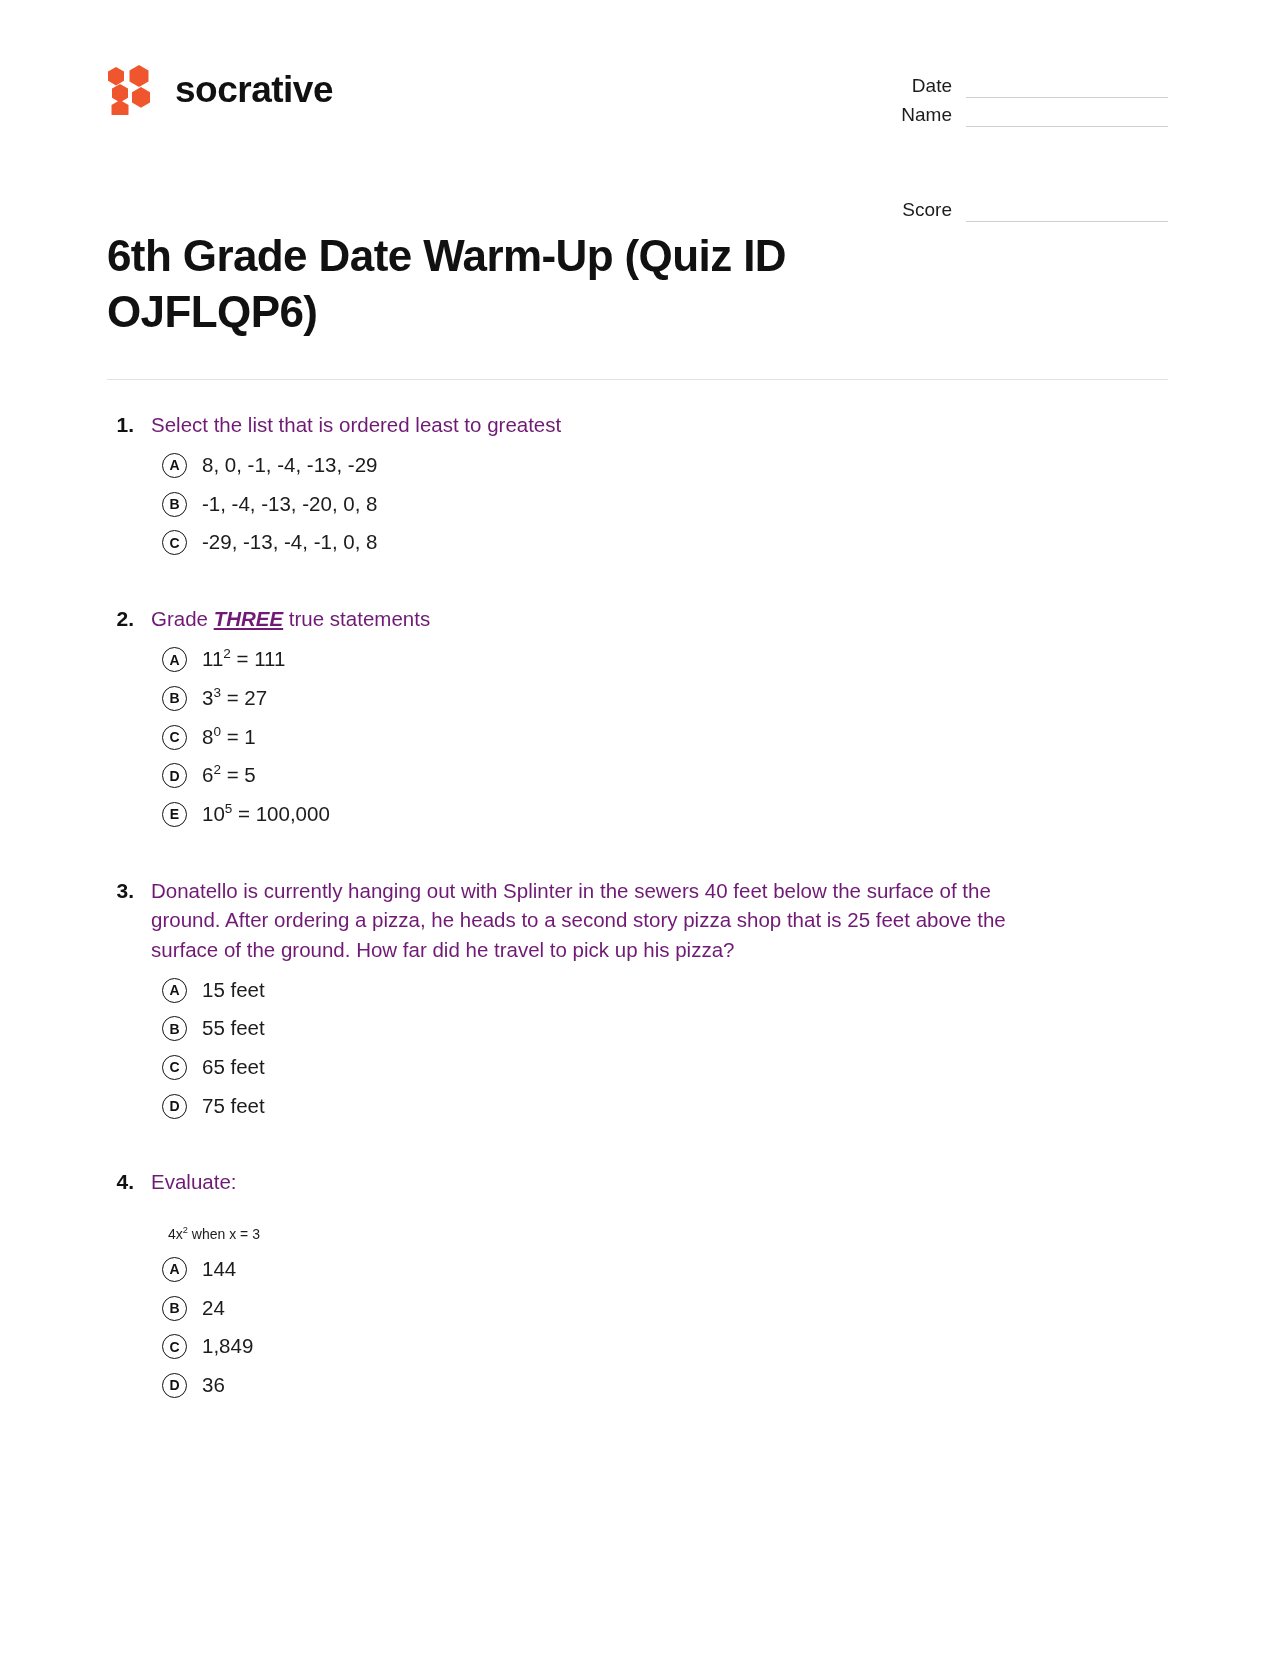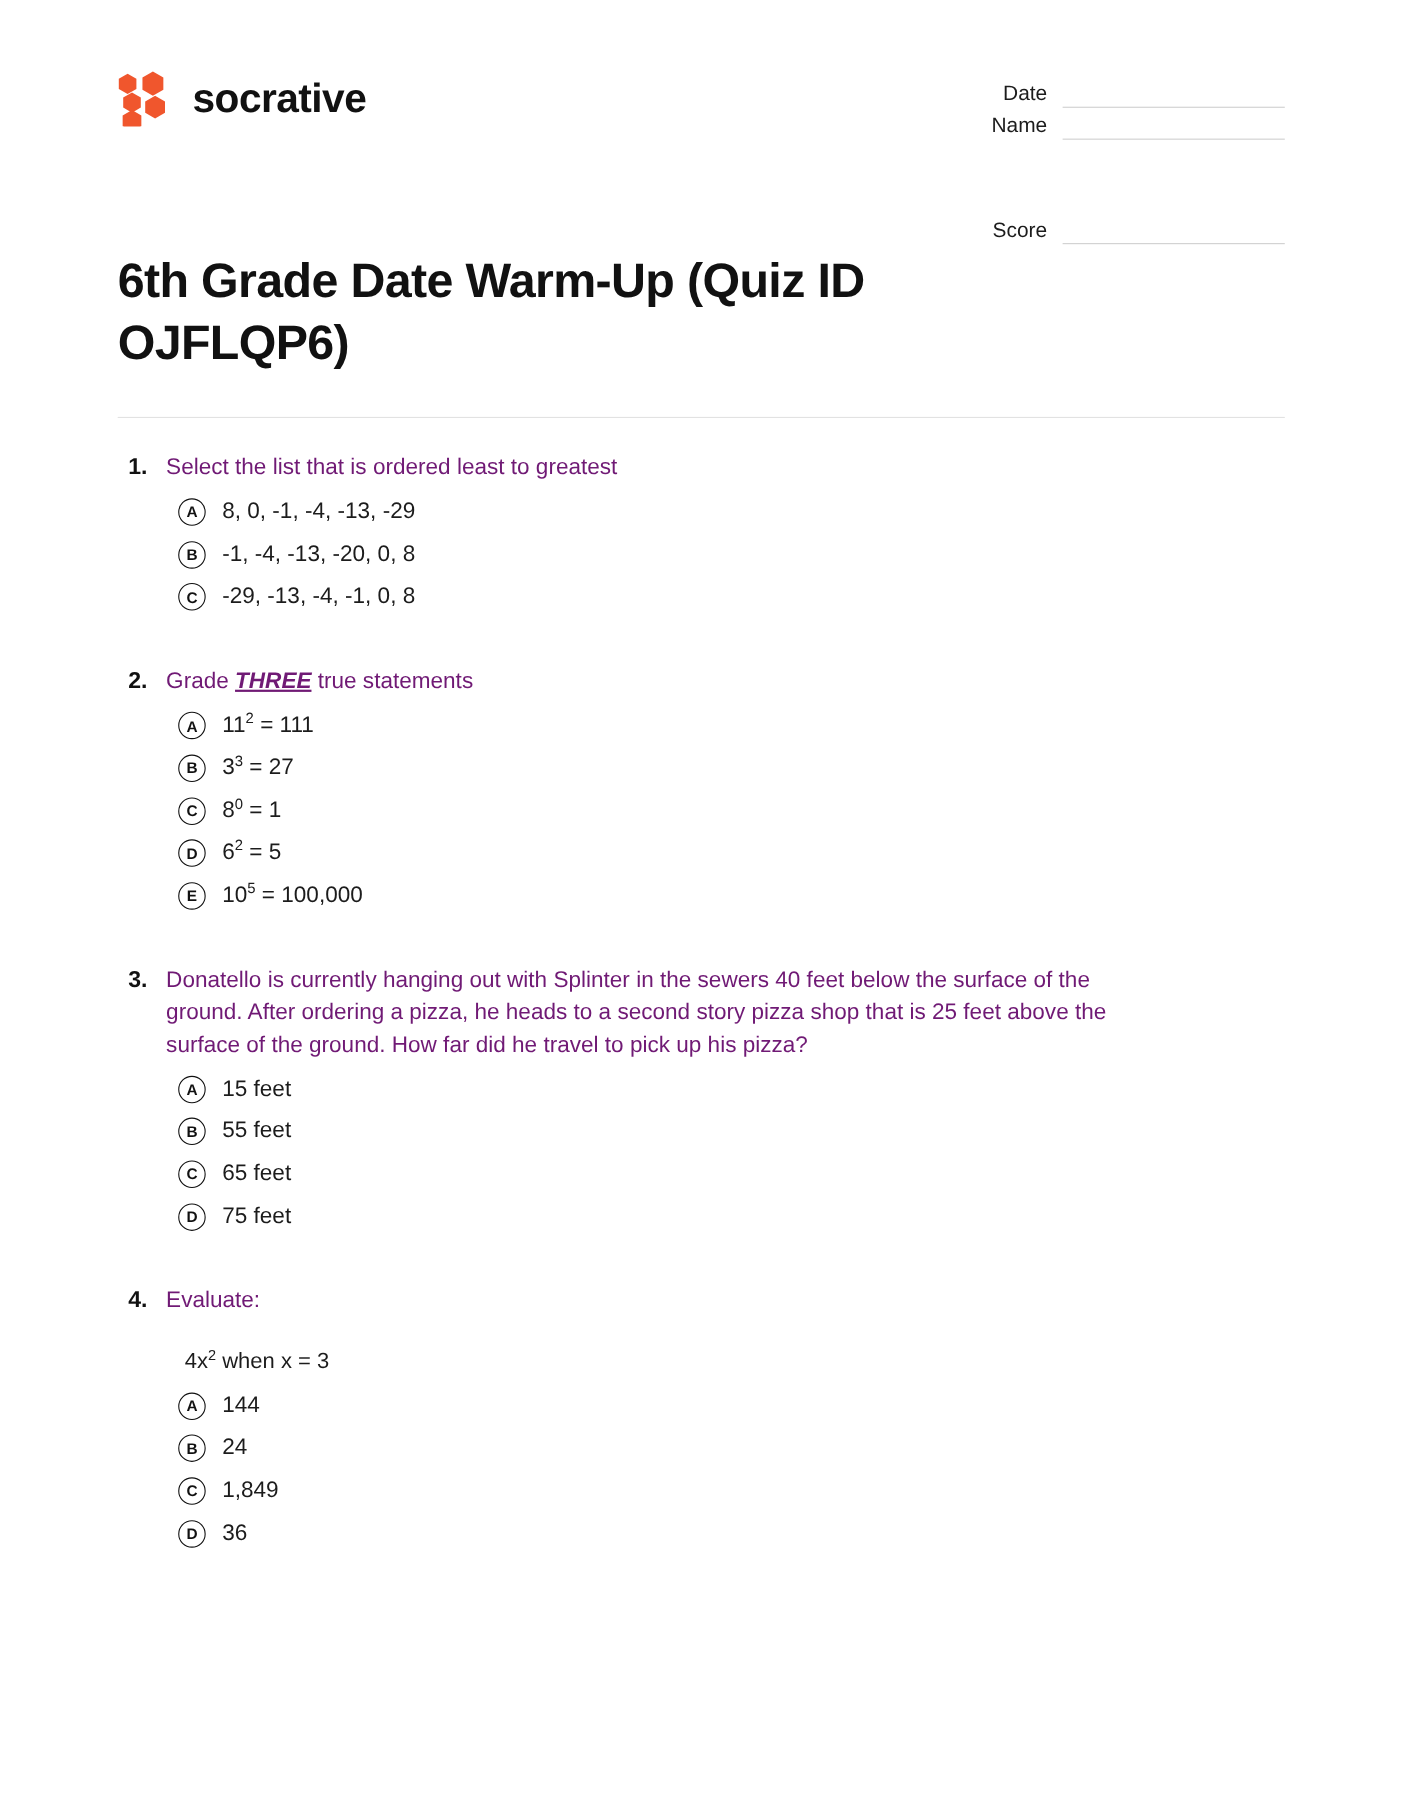--- a/index.html
+++ b/index.html
@@ -112,21 +112,21 @@
     color: #111111;
     line-height: 1.45;
   }
   .q-text {
     font-size: 20.5px;
     line-height: 1.45;
     color: #701a75;
     max-width: 890px;
   }
   .q-sub {
-    font-size: 20px;
+    font-size: 14px;
     line-height: 1.45;
     color: #1c1c1c;
     margin: 26px 0 0 61px;
   }
   .emph {
     font-weight: 700;
     font-style: italic;
     text-decoration: underline;
   }
 

